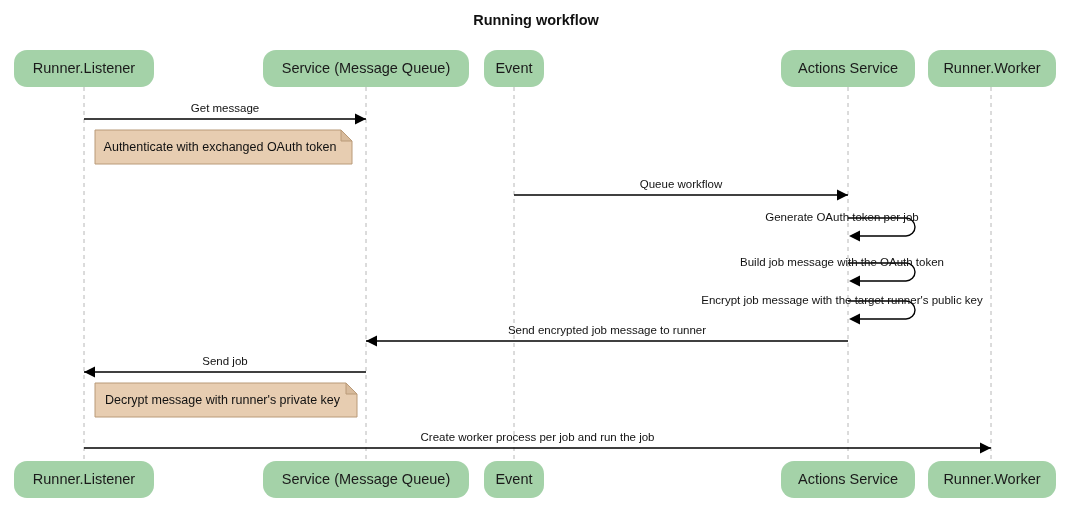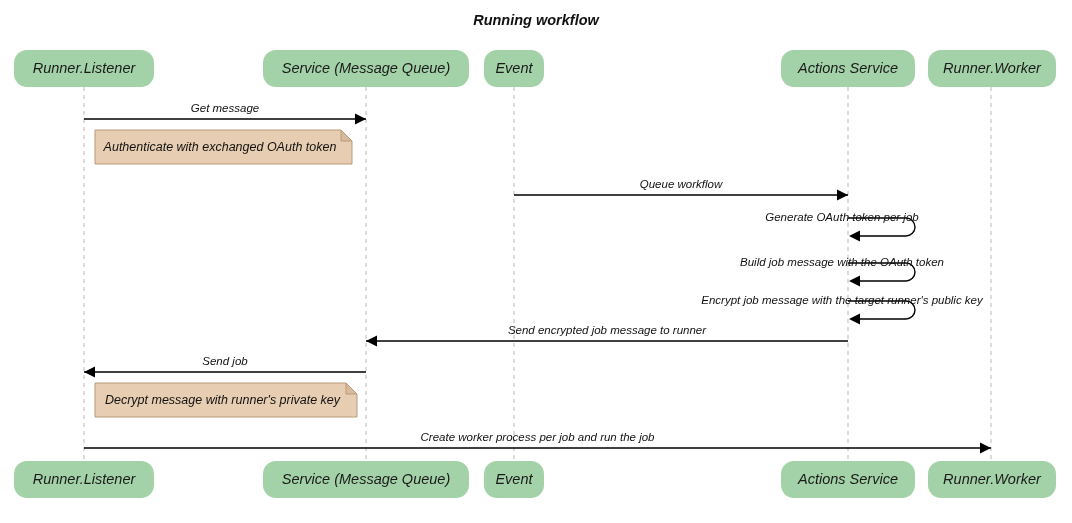--- a/index.html
+++ b/index.html
@@ -14,21 +14,20 @@
     position: relative;
     overflow: hidden;
     color: #111111;
   }
   #diagram-root {
     position: absolute;
     left: 0;
     top: 0;
     width: 1072px;
     height: 486px;
-    font-style: italic;
   }
   #diagram-svg {
     position: absolute;
     left: 0;
     top: 0;
     display: block;
   }
   .diagram-title {
     font-size: 14.5px;
     font-weight: bold;

